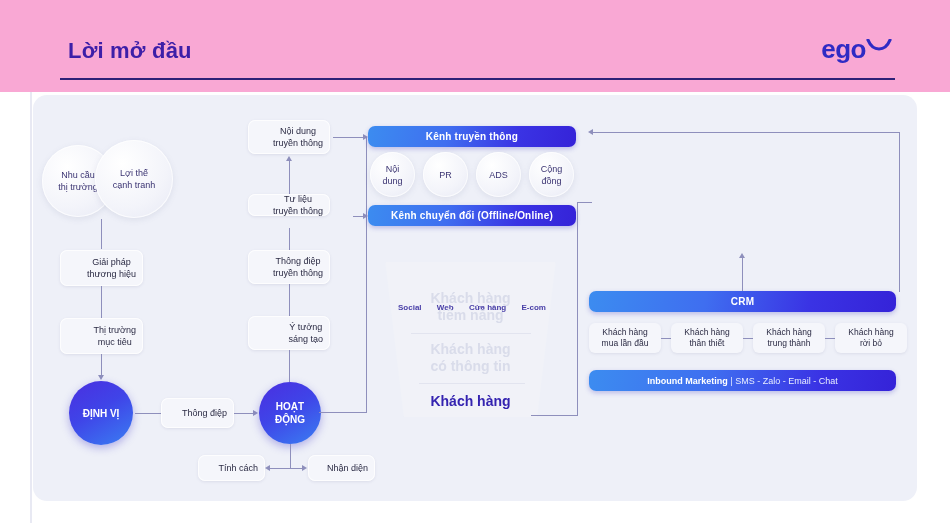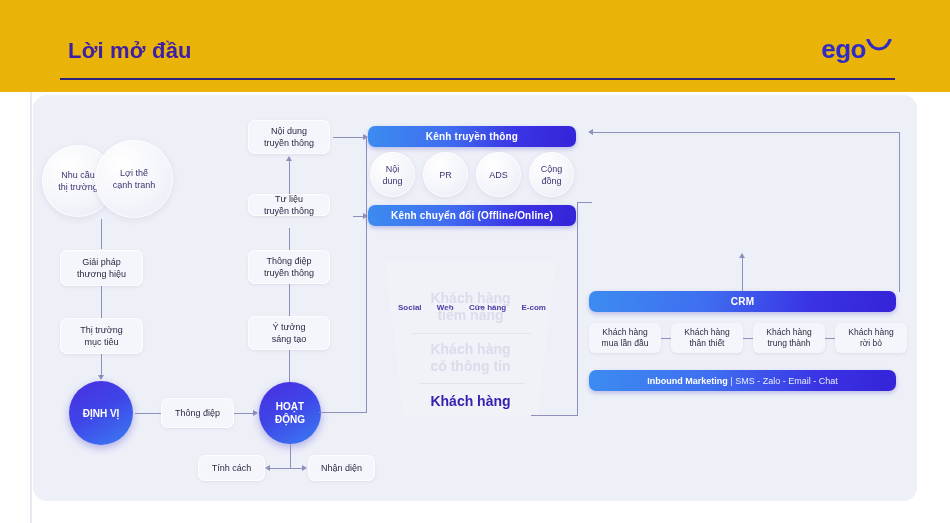--- a/index.html
+++ b/index.html
@@ -8,21 +8,21 @@
     background:#ffffff;
     font-family:"Liberation Sans","DejaVu Sans",sans-serif;
     overflow:hidden;
     position:relative;
   }
   
   .rail{position:absolute;top:0;width:2px;height:523px;background:#e8e9f3;}
   .rail.left{left:30px;}
 
   
-  .header{position:absolute;left:0;top:0;width:950px;height:92px;background:#eab308;}
+  .header{position:absolute;left:0;top:0;width:950px;height:92px;background:#f9a8d4;}
   .page-title{
     position:absolute;left:68px;top:38px;
     font-size:22px;font-weight:bold;color:#3d1fa8;letter-spacing:.2px;
   }
   .title-rule{
     position:absolute;left:60px;top:78px;width:835px;height:2px;background:#2e2177;
   }
   .logo{
     position:absolute;right:58px;top:36px;
     display:flex;flex-direction:row;align-items:center;
@@ -38,21 +38,21 @@
 
   .node{position:absolute;}
 
   
   .box{
     background:#f5f6fb;
     border-radius:7px;
     box-shadow:0 1px 3px rgba(90,95,140,.13), 0 0 0 1px rgba(255,255,255,.8) inset;
     color:#2b2b44;
     font-size:9px;line-height:12px;
-    display:flex;align-items:center;justify-content:center;text-align:center;
+    display:flex;align-items:center;justify-content:flex-end;text-align:center;
     padding:5px 7px;
     box-sizing:border-box;
   }
 
   
   .softcircle{
     border-radius:50%;
     background:radial-gradient(circle at 35% 30%, #ffffff 0%, #f3f4fa 60%, #e6e8f4 100%);
     box-shadow:0 2px 6px rgba(100,105,150,.13), 0 0 0 1px rgba(255,255,255,.7) inset;
     display:flex;align-items:center;justify-content:center;text-align:center;

